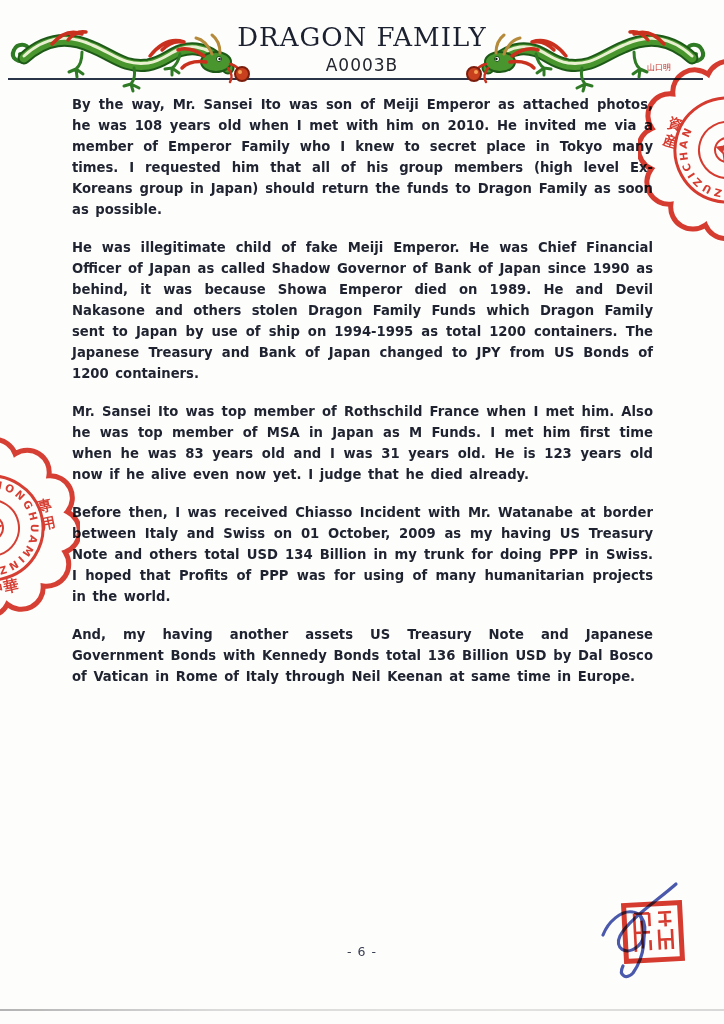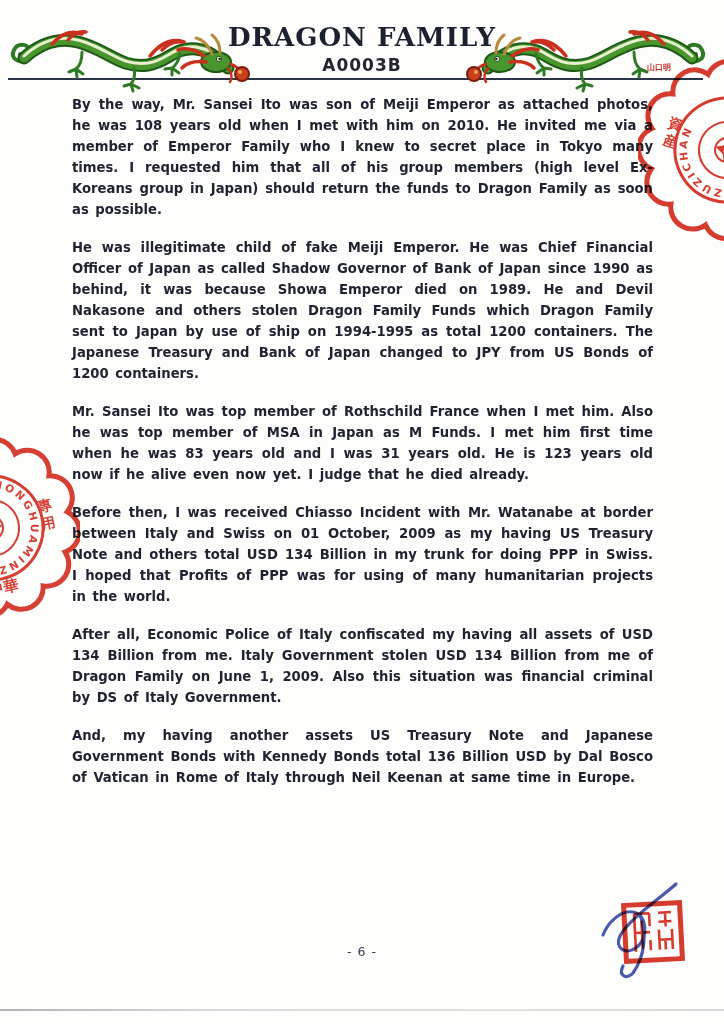--- a/index.html
+++ b/index.html
@@ -4,27 +4,27 @@
 <style>
   html,body{margin:0;padding:0;background:#e9e9e9;}
   .page{
     position:relative;width:724px;height:1024px;margin:0 auto;
     background:#fdfdfc;overflow:hidden;
     font-family:"DejaVu Sans","Liberation Sans",sans-serif;
   }
   
   .header-center{position:absolute;left:50%;top:22px;transform:translateX(-50%);
     text-align:center;z-index:3;white-space:nowrap;}
-  .doc-title{font-family:"DejaVu Serif","Liberation Serif",serif;font-weight:bold;
+  .doc-title{font-family:"DejaVu Serif","Liberation Serif",serif;font-weight:normal;
     font-size:26px;letter-spacing:1px;color:#1c2130;}
-  .doc-code{font-weight:bold;font-size:17px;color:#23262e;margin-top:3px;letter-spacing:1px;}
+  .doc-code{font-weight:normal;font-size:17px;color:#23262e;margin-top:3px;letter-spacing:1px;}
   .header-rule{position:absolute;left:8px;top:78px;width:695px;height:2px;
     background:#2a3448;z-index:2;}
   .header-note{position:absolute;left:647px;top:62px;font-size:8px;color:#c03028;
-    z-index:6;font-weight:bold;letter-spacing:0;}
+    z-index:6;font-weight:normal;letter-spacing:0;}
   .dragon{position:absolute;z-index:4;}
   .dragon-left{left:4px;top:10px;}
   .dragon-right{left:462px;top:10px;transform:scaleX(-1);}
   
   .text-block{position:absolute;left:72px;top:94px;width:581px;z-index:1;}
   .text-block p{
     margin:0 0 17px 0;font-size:13.2px;line-height:21px;font-weight:bold;
     color:#1f2330;text-align:justify;word-spacing:2px;
   }
   .page-number{position:absolute;left:0;top:944px;width:100%;text-align:center;
@@ -145,20 +145,19 @@
       <path d="M96 8 C 78 24, 48 44, 40 60 C 34 72, 46 80, 57 71 C 69 62, 67 38, 53 36 C 41 34, 28 46, 23 59"></path>
       <path d="M60 38 C 67 58, 65 80, 53 97 C 47 104, 38 100, 43 90"></path>
     </g>
   </svg>
 
   <div class="text-block">
     <p>By the way, Mr. Sansei Ito was son of Meiji Emperor as attached photos, he was 108 years old when I met with him on 2010. He invited me via a member of Emperor Family who I knew to secret place in Tokyo many times. I requested him that all of his group members (high level Ex-Koreans group in Japan) should return the funds to Dragon Family as soon as possible.</p>
     <p>He was illegitimate child of fake Meiji Emperor. He was Chief Financial Officer of Japan as called Shadow Governor of Bank of Japan since 1990 as behind, it was because Showa Emperor died on 1989. He and Devil Nakasone and others stolen Dragon Family Funds which Dragon Family sent to Japan by use of ship on 1994-1995 as total 1200 containers. The Japanese Treasury and Bank of Japan changed to JPY from US Bonds of 1200 containers.</p>
     <p>Mr. Sansei Ito was top member of Rothschild France when I met him. Also he was top member of MSA in Japan as M Funds. I met him first time when he was 83 years old and I was 31 years old. He is 123 years old now if he alive even now yet. I judge that he died already.</p>
     <p>Before then, I was received Chiasso Incident with Mr. Watanabe at border between Italy and Swiss on 01 October, 2009 as my having US Treasury Note and others total USD 134 Billion in my trunk for doing PPP in Swiss. I hoped that Profits of PPP was for using of many humanitarian projects in the world.</p>
-    <p>After all, Economic Police of Italy confiscated my having all assets of USD 134 Billion from me. Italy Government stolen USD 134 Billion from me of Dragon Family on June 1, 2009. Also this situation was financial criminal by DS of Italy Government.</p>
     <p>And, my having another assets US Treasury Note and Japanese Government Bonds with Kennedy Bonds total 136 Billion USD by Dal Bosco of Vatican in Rome of Italy through Neil Keenan at same time in Europe.</p>
   </div>
 
   <div class="page-number">- 6 -</div>
   <div class="scan-line"></div>
 
 </div>
 
 </body></html>

